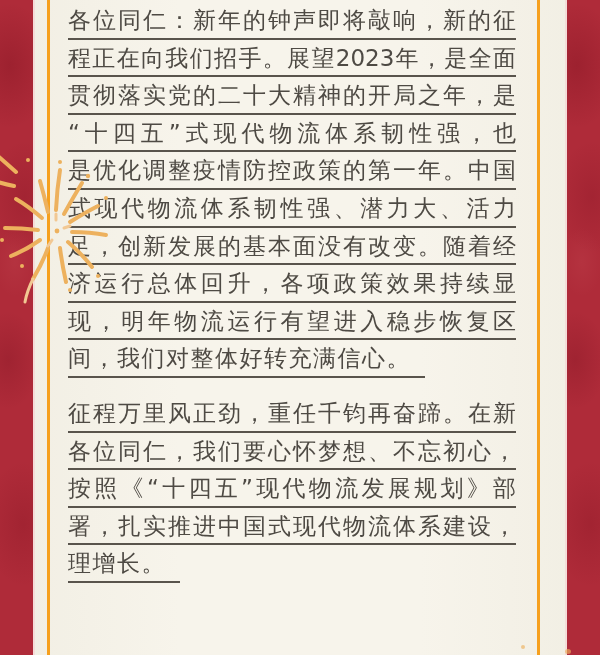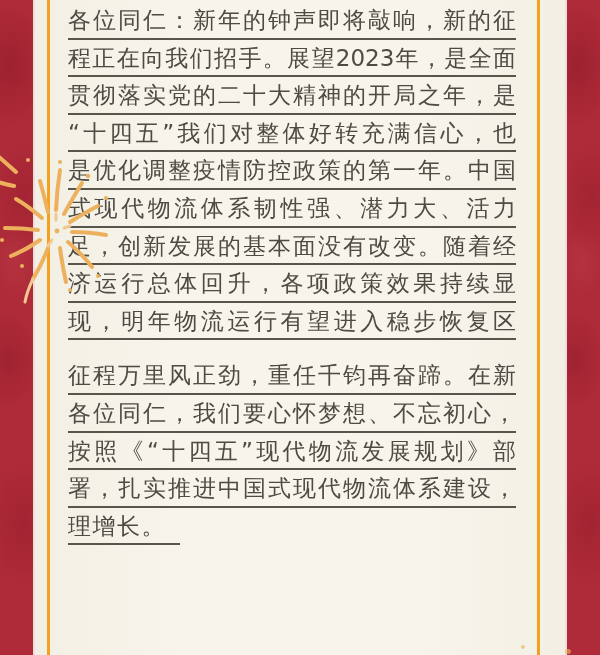--- a/index.html
+++ b/index.html
@@ -98,26 +98,27 @@
       <circle cx="30" cy="24" r="2"></circle>
       <circle cx="59" cy="95" r="2.4"></circle>
     </g>
   </svg>
 
   <div class="text-block">
     <div class="para">
       <div class="tline">各位同仁：新年的钟声即将敲响，新的征</div>
       <div class="tline">程正在向我们招手。展望2023年，是全面</div>
       <div class="tline">贯彻落实党的二十大精神的开局之年，是</div>
-      <div class="tline">“十四五”我们对整体好转充满信心，也</div>
+      <div class="tline">“十四五”式现代物流体系韧性强，也</div>
       <div class="tline">是优化调整疫情防控政策的第一年。中国</div>
       <div class="tline">式现代物流体系韧性强、潜力大、活力</div>
       <div class="tline">足，创新发展的基本面没有改变。随着经</div>
       <div class="tline">济运行总体回升，各项政策效果持续显</div>
       <div class="tline">现，明年物流运行有望进入稳步恢复区</div>
+      <div class="tline endline">间，我们对整体好转充满信心。</div>
     </div>
     <div class="para para2">
       <div class="tline">征程万里风正劲，重任千钧再奋蹄。在新</div>
       <div class="tline">各位同仁，我们要心怀梦想、不忘初心，</div>
       <div class="tline">按照《“十四五”现代物流发展规划》部</div>
       <div class="tline">署，扎实推进中国式现代物流体系建设，</div>
       <div class="tline endline">理增长。</div>
     </div>
   </div>
 

